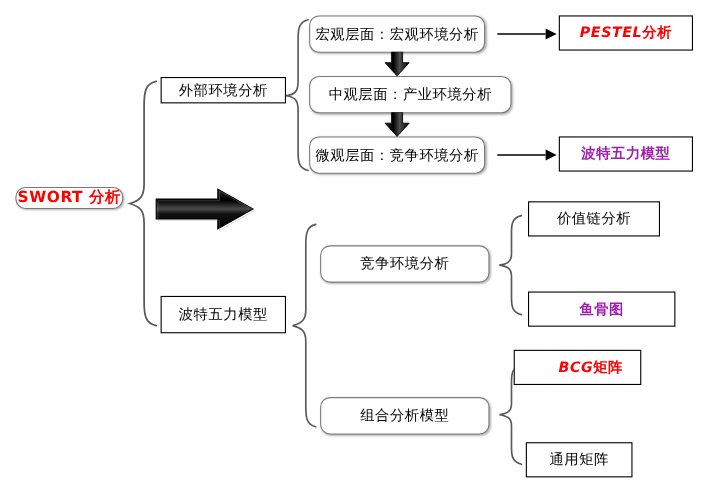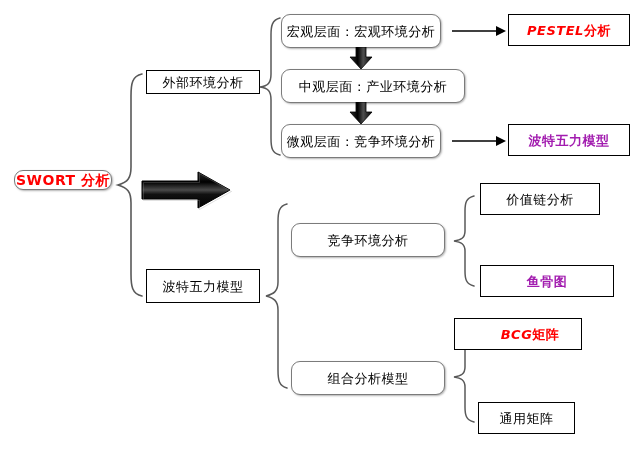--- a/index.html
+++ b/index.html
@@ -187,20 +187,20 @@
     <svg width="28" height="98" viewBox="0 0 28 98">
       <path d="M24 4 C16 6 15 11 15 19 L15 39 C15 46 11 48 4 49
                C11 50 15 52 15 59 L15 79 C15 87 16 92 24 94" fill="none" stroke="#595959" stroke-width="1.5" stroke-linecap="round"></path>
     </svg>
   </div>
 
   <div class="node sharp" style="left:480px; top:183px; width:120px; height:32px;">价值链分析</div>
 
   <div class="node sharp red" style="left:480px; top:265px; width:134px; height:32px; font-weight:bold;">鱼骨图</div>
 
-  <div class="node sharp reditalic" style="left:454px; top:318px; width:128px; height:32px;padding-left:24px;">
+  <div class="node sharp reditalic" style="left:467px; top:318px; width:116px; height:32px;padding-left:24px;">
     <span class="latin">BCG</span>
       <span class="cjk"> 矩阵</span>
   </div>
 
   <div class="node sharp" style="left:478px; top:402px; width:97px; height:32px;">通用矩阵</div>
 
 </div>
 
 </body></html>

